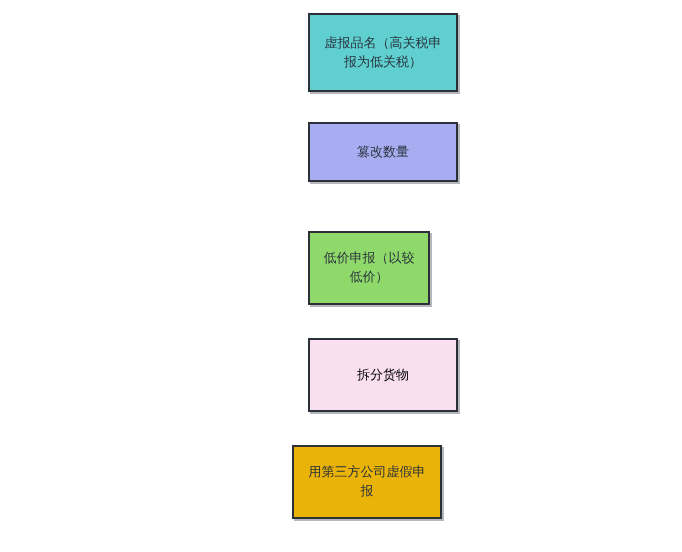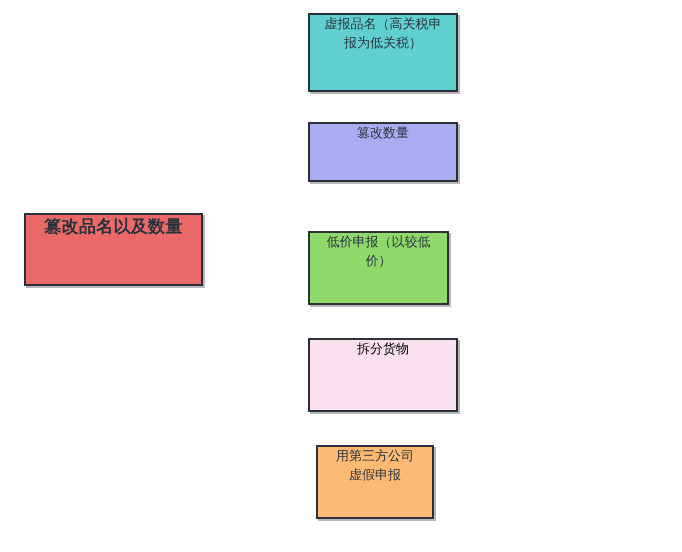--- a/index.html
+++ b/index.html
@@ -22,20 +22,21 @@
     top: 0;
     width: 682px;
     height: 552px;
   }
 
   .node {
     position: absolute;
     box-sizing: border-box;
     border: 2px solid #701a75;
     display: flex;
+    align-items: center;
     justify-content: center;
     text-align: center;
     color: #29323c;
     line-height: 1.45;
     box-shadow: 2px 2px 0 rgba(60, 66, 76, 0.38);
   }
 
   .node-label {
     display: block;
     padding: 0 12px;
@@ -54,37 +55,34 @@
   .node.branch {
     font-size: 13px;
     font-weight: normal;
   }
 </style>
 </head>
 <body style="background: rgb(255, 255, 255);">
 
 <div id="canvas">
 
-  <div class="node root" style="left: 24px; top: 213px; width: 179px; height: 73px; background: rgb(234, 106, 106); font-size: 17px; font-weight: bold; border-color: rgb(43, 48, 57); color: rgb(41, 50, 60);">
-    <span class="node-label">篡改品名以及数量</span>
-  </div>
 
   <div class="node branch" style="left: 308px; top: 13px; width: 150px; height: 79px; background: rgb(95, 207, 207); font-size: 13px; border-color: rgb(43, 48, 57); color: rgb(41, 50, 60);">
     <span class="node-label">虚报品名（高关税申报为低关税）</span>
   </div>
 
   <div class="node branch" style="left: 308px; top: 122px; width: 150px; height: 60px; background: rgb(167, 173, 240); font-size: 13px; border-color: rgb(43, 48, 57); color: rgb(41, 50, 60);">
     <span class="node-label">篡改数量</span>
   </div>
 
-  <div class="node branch" style="left: 308px; top: 231px; width: 141px; height: 74px; background: rgb(143, 217, 106); font-size: 13px; border-color: rgb(43, 48, 57); color: rgb(41, 50, 60);">
+  <div class="node branch" style="left: 308px; top: 231px; width: 122px; height: 74px; background: rgb(143, 217, 106); font-size: 13px; border-color: rgb(43, 48, 57); color: rgb(41, 50, 60);">
     <span class="node-label">低价申报（以较低价）</span>
   </div>
 
   <div class="node branch" style="left: 308px; top: 338px; width: 150px; height: 74px; background: rgb(249, 223, 240); font-size: 13px; border-color: rgb(43, 48, 57); color: #000000;">
     <span class="node-label">拆分货物</span>
   </div>
 
-  <div class="node branch" style="left: 316px; top: 445px; width: 118px; height: 74px; background: #fdba74; font-size: 13px; border-color: rgb(43, 48, 57); color: rgb(41, 50, 60);">
+  <div class="node branch" style="left: 292px; top: 445px; width: 150px; height: 74px; background: #eab308; font-size: 13px; border-color: rgb(43, 48, 57); color: rgb(41, 50, 60);">
     <span class="node-label">用第三方公司虚假申报</span>
   </div>
 
 </div>
 
 </body></html>

